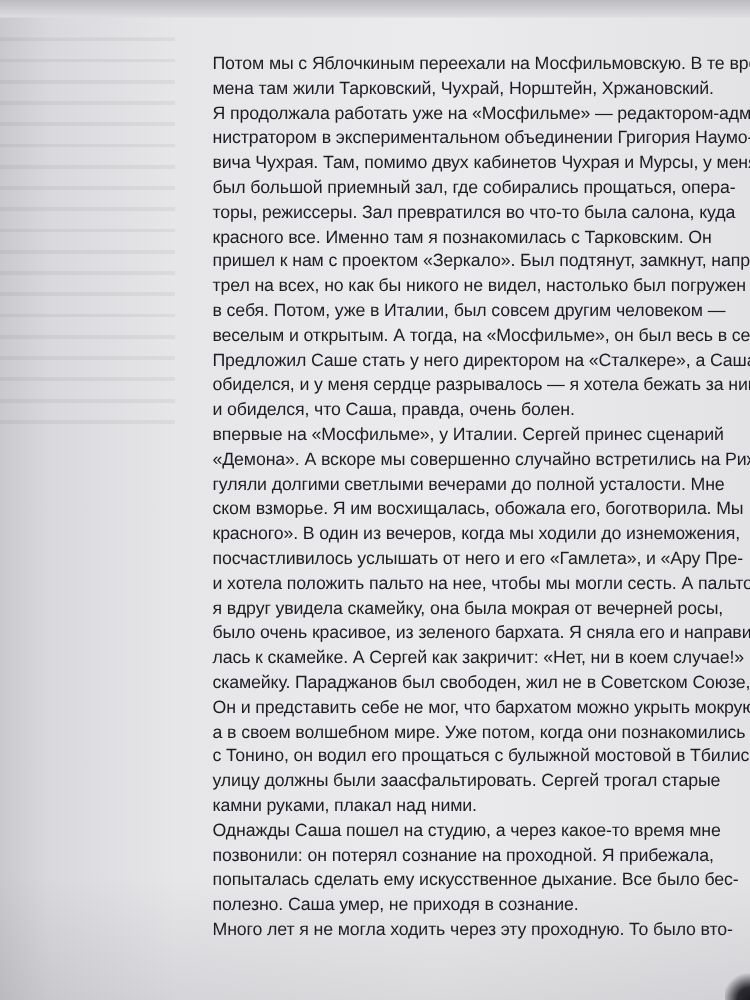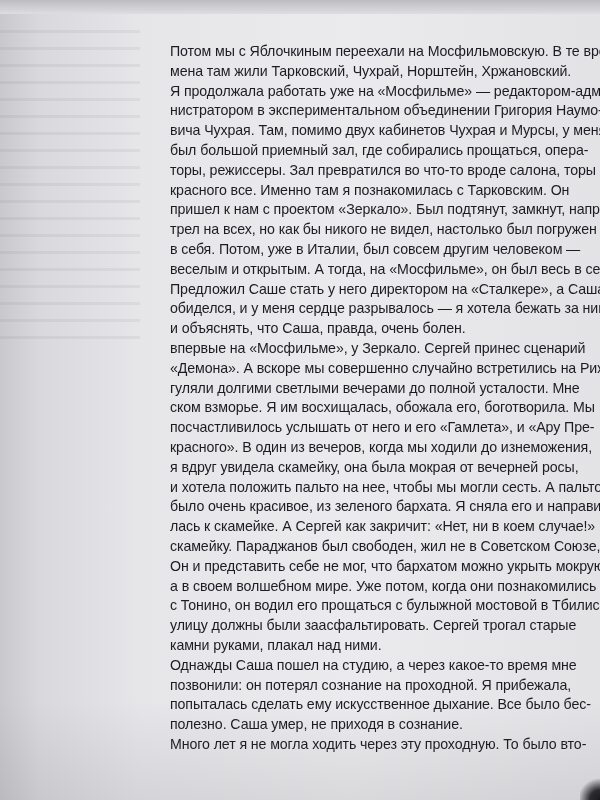--- a/index.html
+++ b/index.html
@@ -77,37 +77,37 @@
 <div class="page">
   <div class="top-edge"></div>
   <div class="bleed"></div>
   <div class="text-block">
     <span class="line">Потом мы с Яблочкиным переехали на Мосфильмовскую. В те вре-</span>
     <span class="line">мена там жили Тарковский, Чухрай, Норштейн, Хржановский.</span>
     <span class="line">Я продолжала работать уже на «Мосфильме» — редактором-адми-</span>
     <span class="line">нистратором в экспериментальном объединении Григория Наумо-</span>
     <span class="line">вича Чухрая. Там, помимо двух кабинетов Чухрая и Мурсы, у меня</span>
     <span class="line">был большой приемный зал, где собирались прощаться, опера-</span>
-    <span class="line">торы, режиссеры. Зал превратился во что-то вроде салона, торы</span>
+    <span class="line">торы, режиссеры. Зал превратился во что-то была салона, куда</span>
     <span class="line">красного все. Именно там я познакомилась с Тарковским. Он</span>
     <span class="line">пришел к нам с проектом «Зеркало». Был подтянут, замкнут, напря-</span>
     <span class="line">трел на всех, но как бы никого не видел, настолько был погружен</span>
     <span class="line">в себя. Потом, уже в Италии, был совсем другим человеком —</span>
     <span class="line">веселым и открытым. А тогда, на «Мосфильме», он был весь в себе.</span>
     <span class="line">Предложил Саше стать у него директором на «Сталкере», а Саша</span>
     <span class="line">обиделся, и у меня сердце разрывалось — я хотела бежать за ним</span>
-    <span class="line">и объяснять, что Саша, правда, очень болен.</span>
-    <span class="line">впервые на «Мосфильме», у Зеркало. Сергей принес сценарий</span>
+    <span class="line">и обиделся, что Саша, правда, очень болен.</span>
+    <span class="line">впервые на «Мосфильме», у Италии. Сергей принес сценарий</span>
     <span class="line">«Демона». А вскоре мы совершенно случайно встретились на Риж-</span>
     <span class="line">гуляли долгими светлыми вечерами до полной усталости. Мне</span>
     <span class="line">ском взморье. Я им восхищалась, обожала его, боготворила. Мы</span>
+    <span class="line">красного». В один из вечеров, когда мы ходили до изнеможения,</span>
     <span class="line">посчастливилось услышать от него и его «Гамлета», и «Ару Пре-</span>
-    <span class="line">красного». В один из вечеров, когда мы ходили до изнеможения,</span>
+    <span class="line">и хотела положить пальто на нее, чтобы мы могли сесть. А пальто</span>
     <span class="line">я вдруг увидела скамейку, она была мокрая от вечерней росы,</span>
-    <span class="line">и хотела положить пальто на нее, чтобы мы могли сесть. А пальто</span>
     <span class="line">было очень красивое, из зеленого бархата. Я сняла его и направи-</span>
     <span class="line">лась к скамейке. А Сергей как закричит: «Нет, ни в коем случае!»</span>
     <span class="line">скамейку. Параджанов был свободен, жил не в Советском Союзе,</span>
     <span class="line">Он и представить себе не мог, что бархатом можно укрыть мокрую</span>
     <span class="line">а в своем волшебном мире. Уже потом, когда они познакомились</span>
     <span class="line">с Тонино, он водил его прощаться с булыжной мостовой в Тбилиси:</span>
     <span class="line">улицу должны были заасфальтировать. Сергей трогал старые</span>
     <span class="line">камни руками, плакал над ними.</span>
     <span class="line">Однажды Саша пошел на студию, а через какое-то время мне</span>
     <span class="line">позвонили: он потерял сознание на проходной. Я прибежала,</span>

